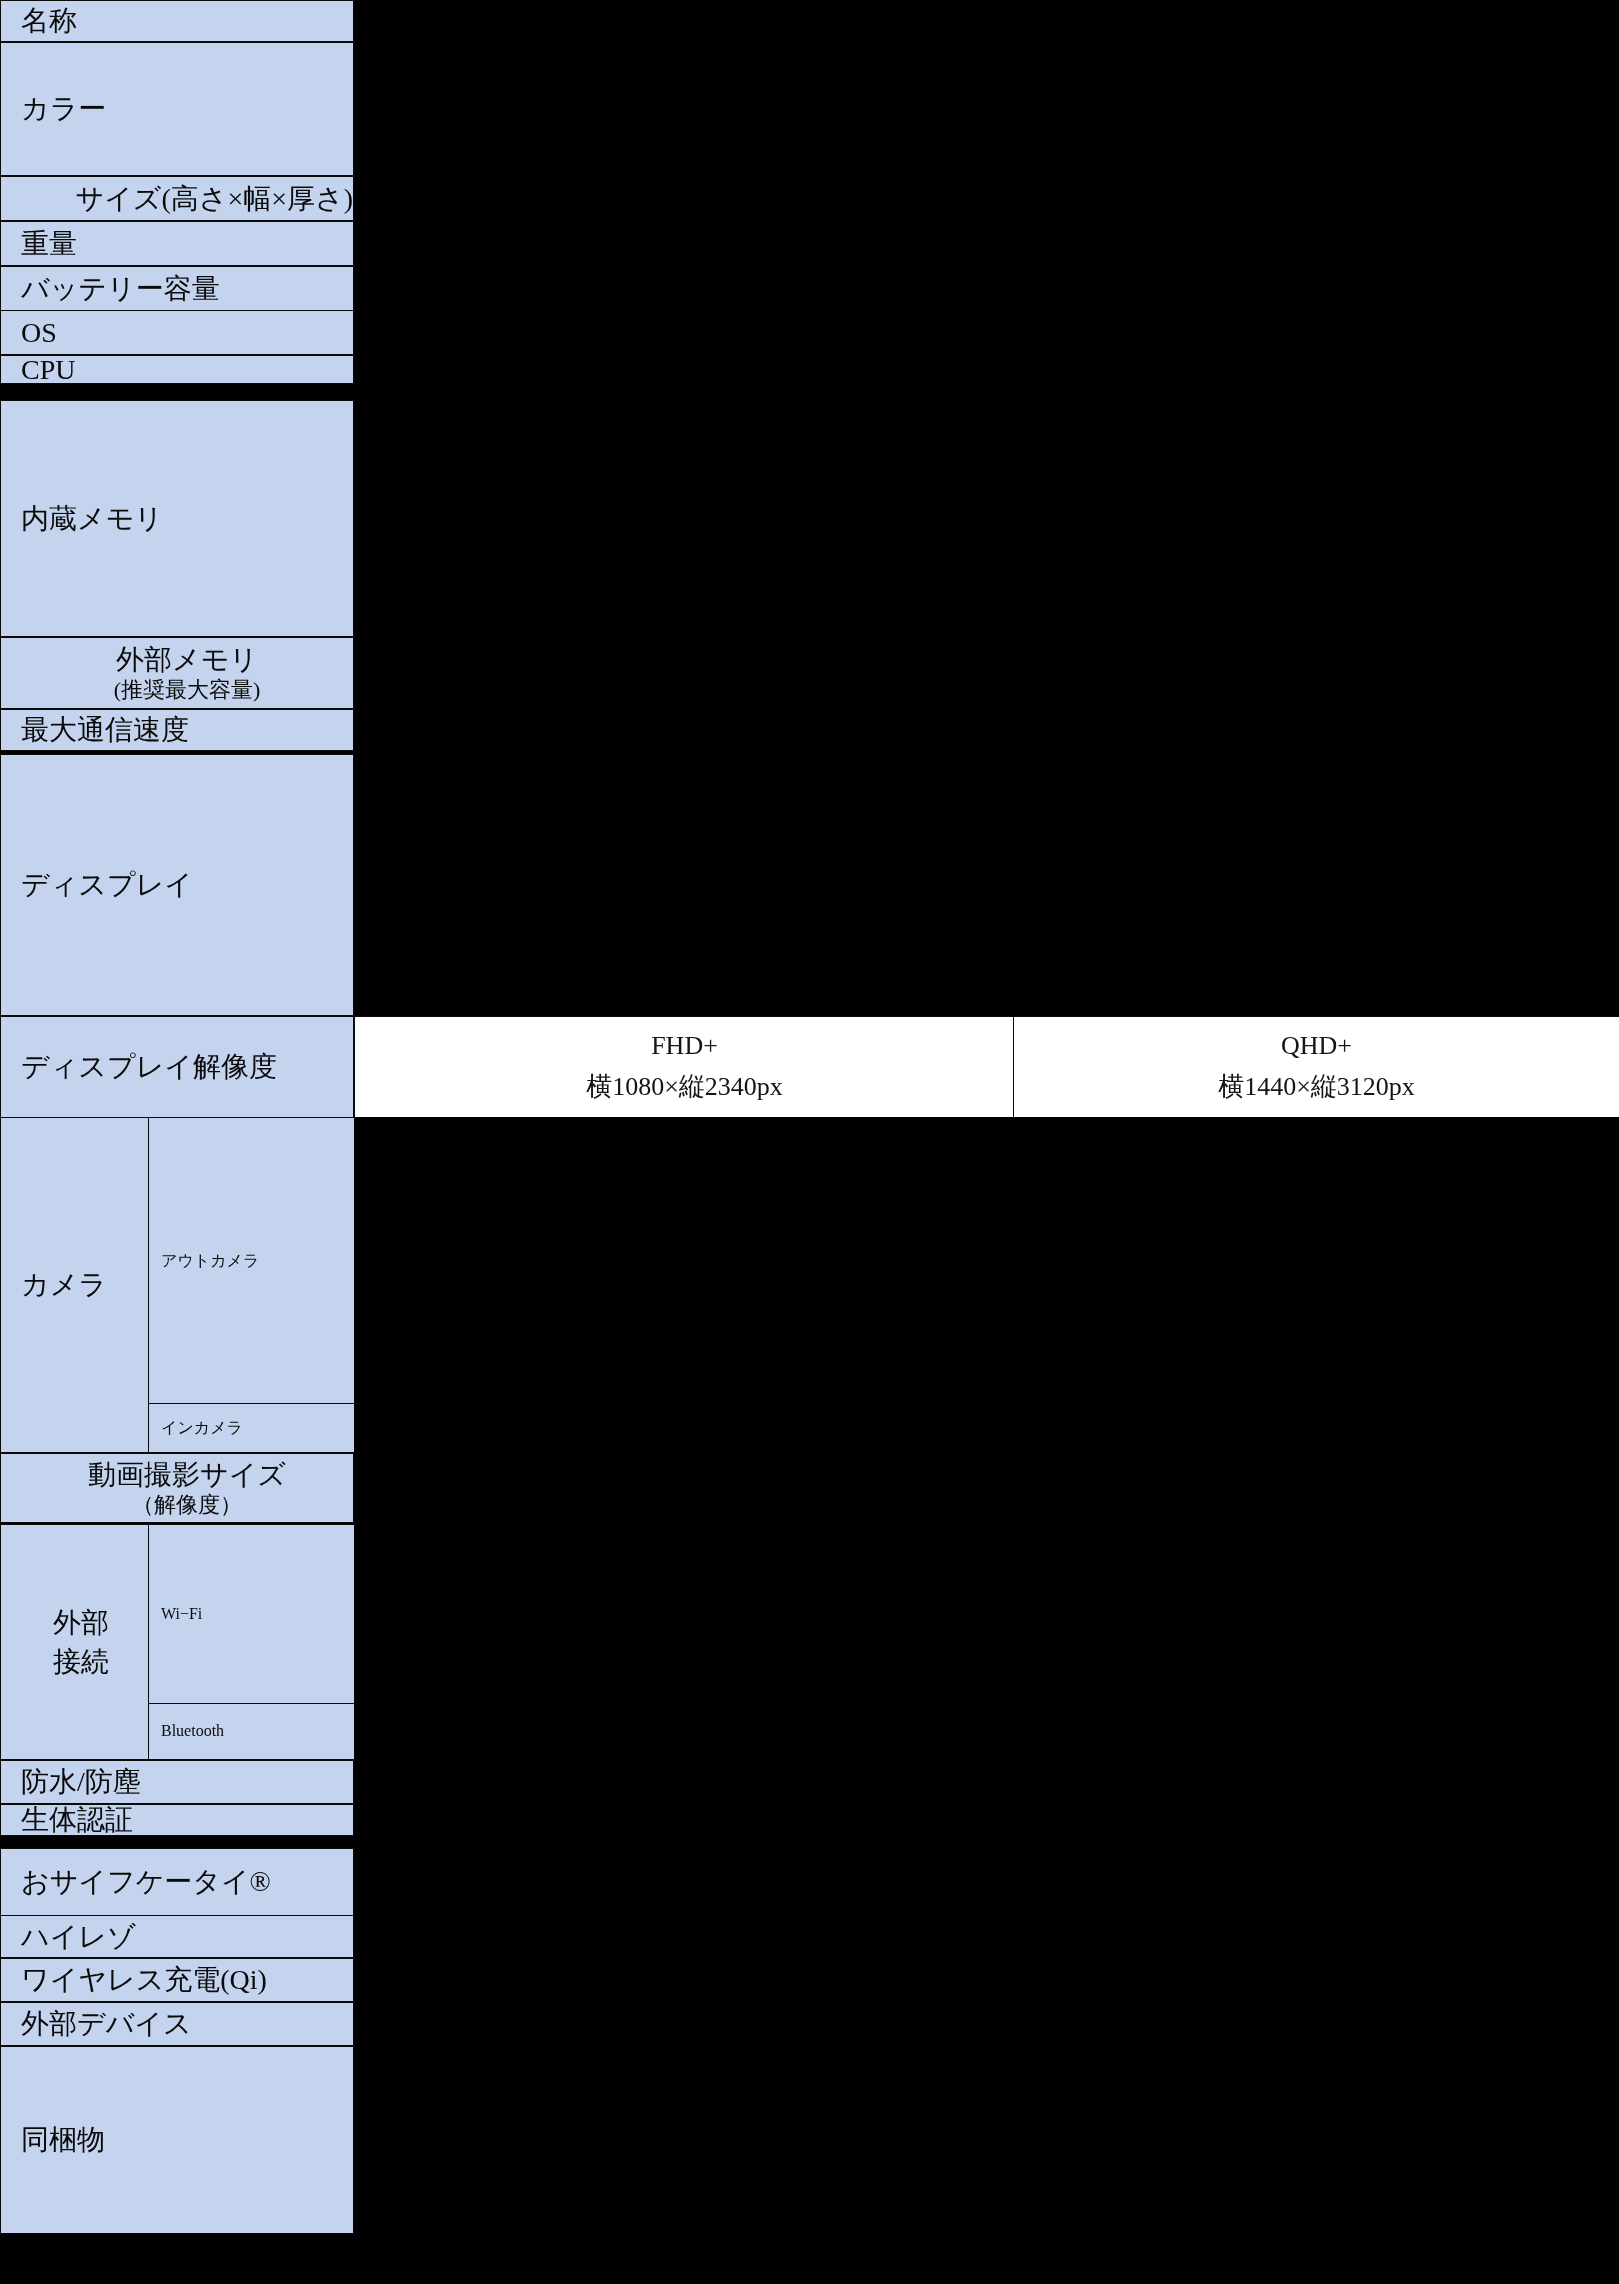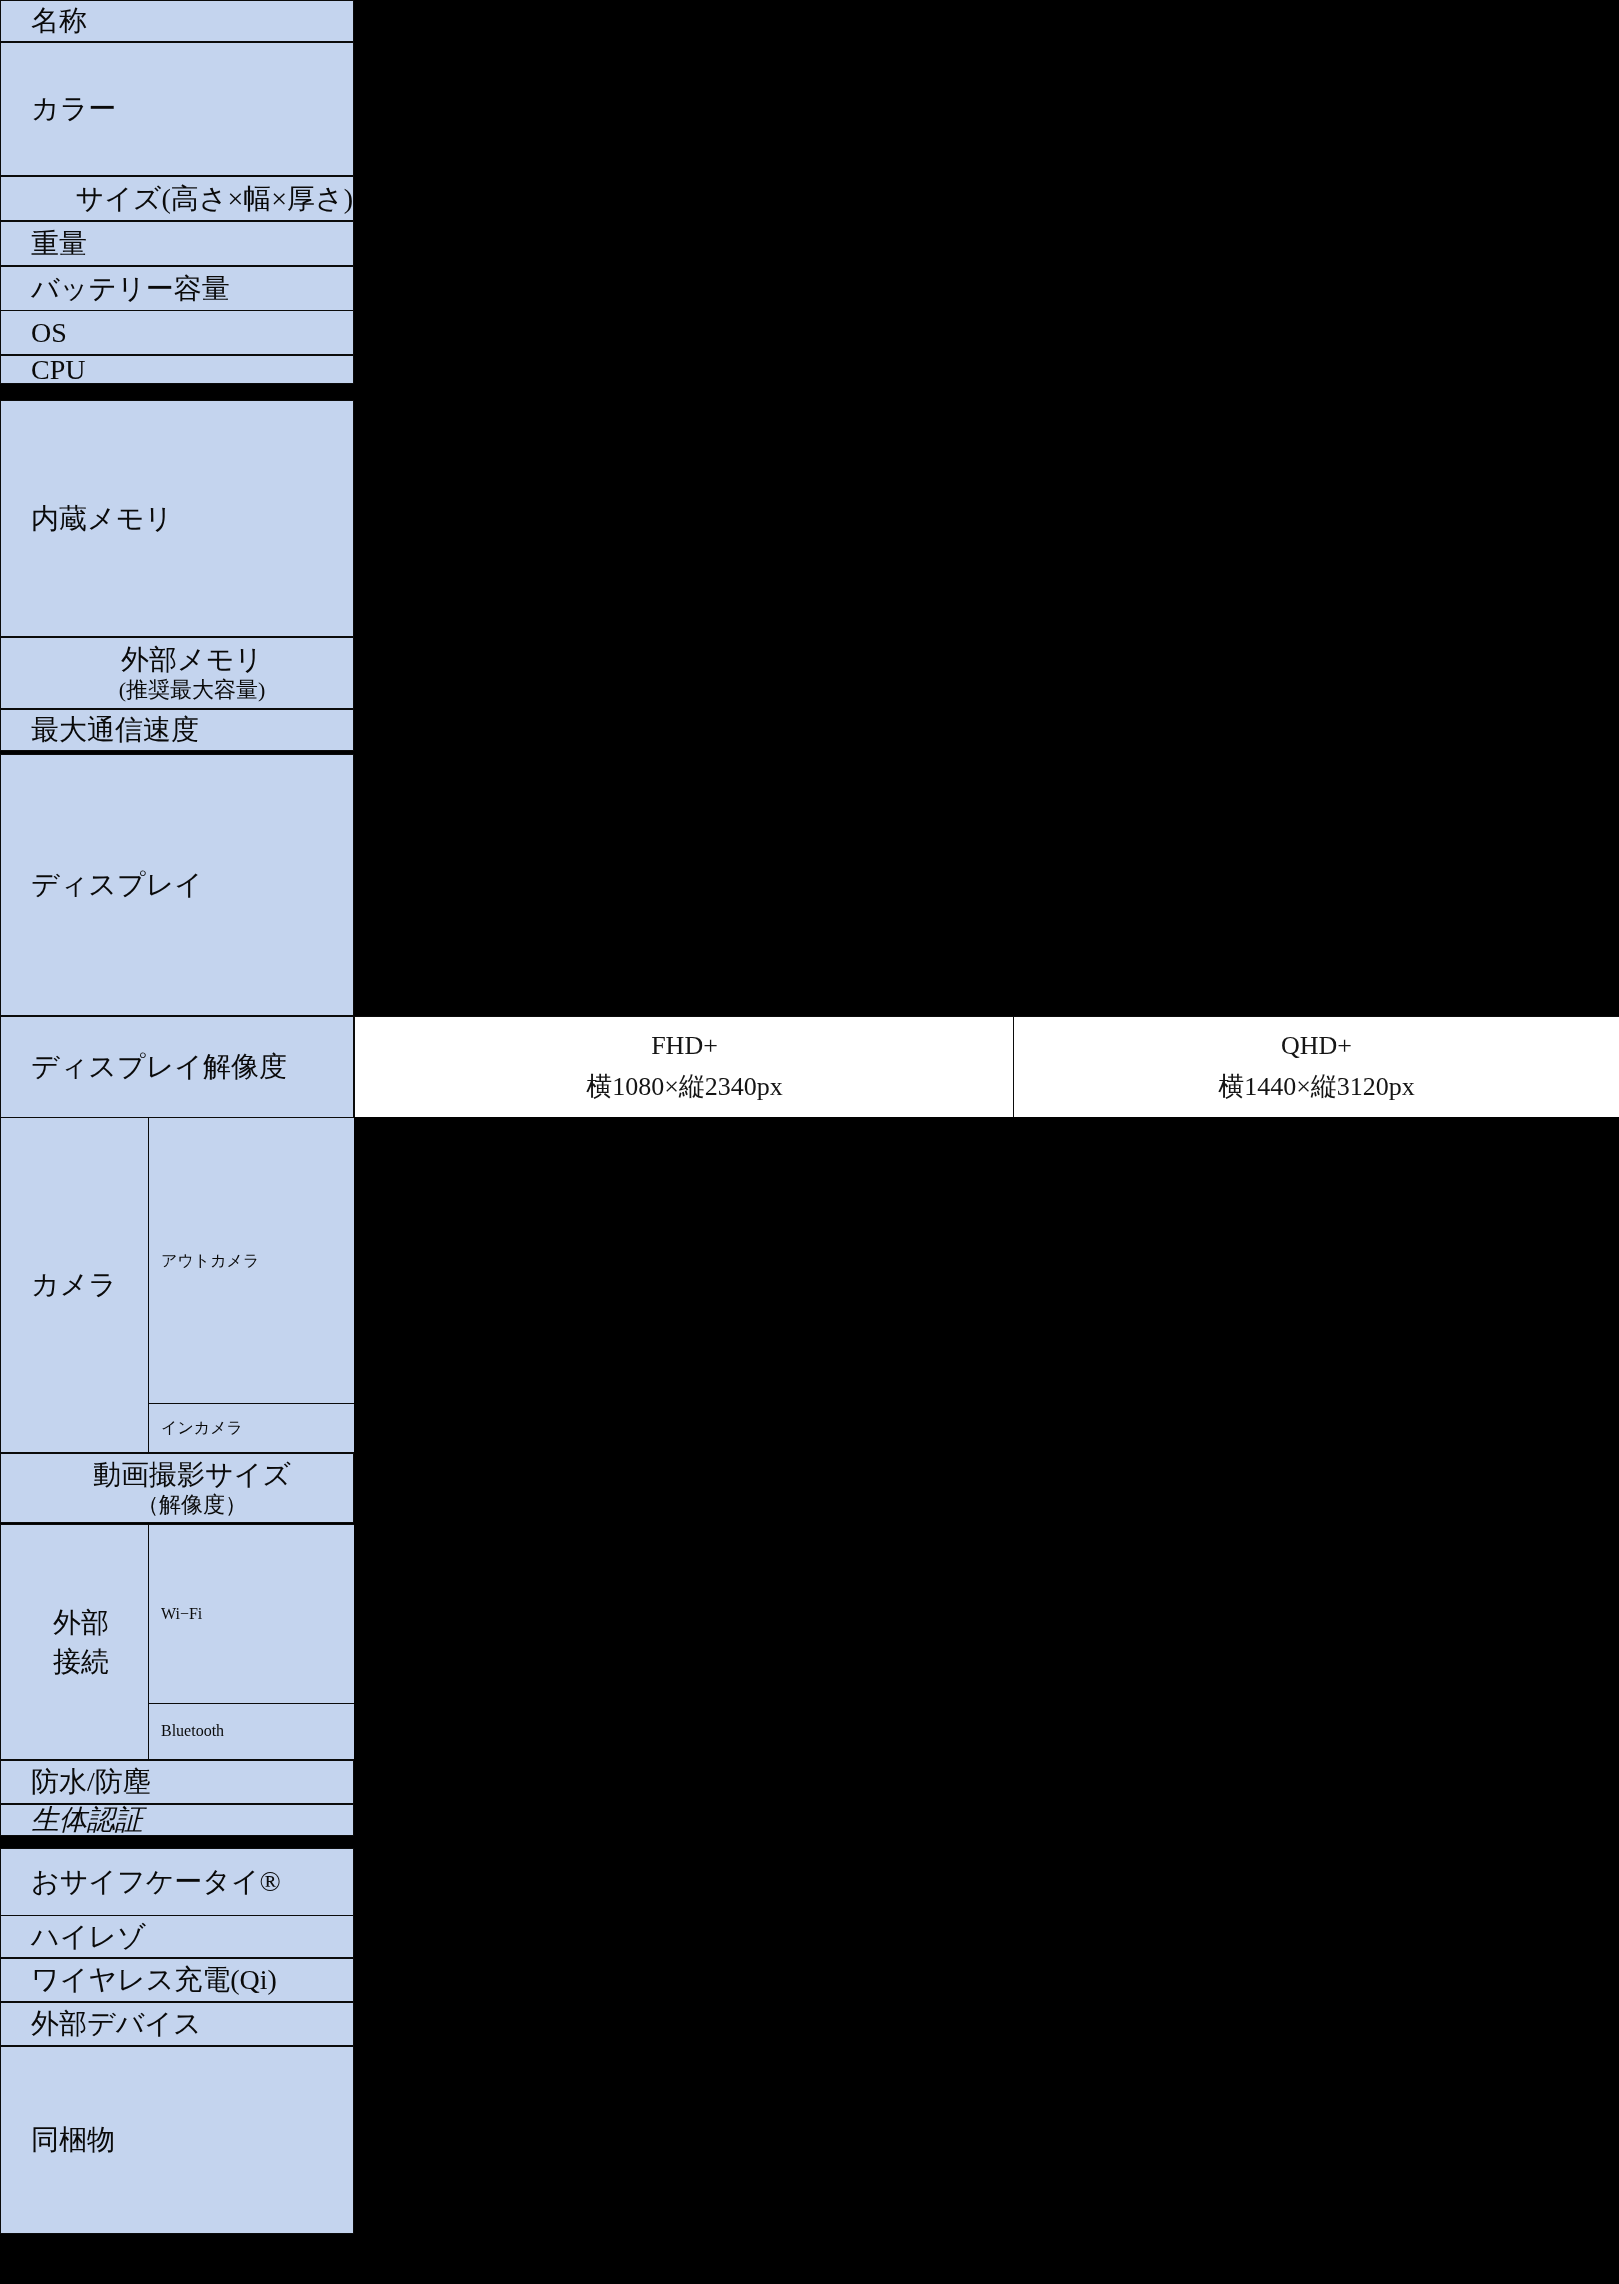--- a/index.html
+++ b/index.html
@@ -30,21 +30,21 @@
     border: 1.7px solid #0b0b0b;
     display: flex;
     align-items: center;
     overflow: hidden;
     line-height: 1.18;
   }
 
   
   .hdr {
     background: #c4d4ee;
-    padding-left: 30px;
+    padding-left: 20px;
     font-size: 28px;
     color: #0a0a0a;
   }
   .hdr.sub {
     padding-left: 12px;
     font-size: 16px;
   }
   .hdr .line2 {
     display: block;
     font-size: 22px;
@@ -155,21 +155,21 @@
     <span>Wi−Fi</span>
   </div>
   <div class="cell hdr sub" style="left:148px;top:1703px;width:207px;height:57px;">
     <span>Bluetooth</span>
   </div>
 
   <div class="cell hdr" style="left:0px;top:1760px;width:354px;height:44px;">
     <span>防水/防塵</span>
   </div>
 
-  <div class="cell hdr" style="left:0px;top:1804px;width:354px;height:32px;font-style:italic;">
+  <div class="cell hdr" style="left:0px;top:1804px;width:354px;height:32px;">
     <span>生体認証</span>
   </div>
 
   <div class="cell hdr" style="left:0px;top:1848px;width:354px;height:68px;">
     <span>おサイフケータイ®</span>
   </div>
 
   <div class="cell hdr" style="left:0px;top:1915px;width:354px;height:43px;">
     <span>ハイレゾ</span>
   </div>

